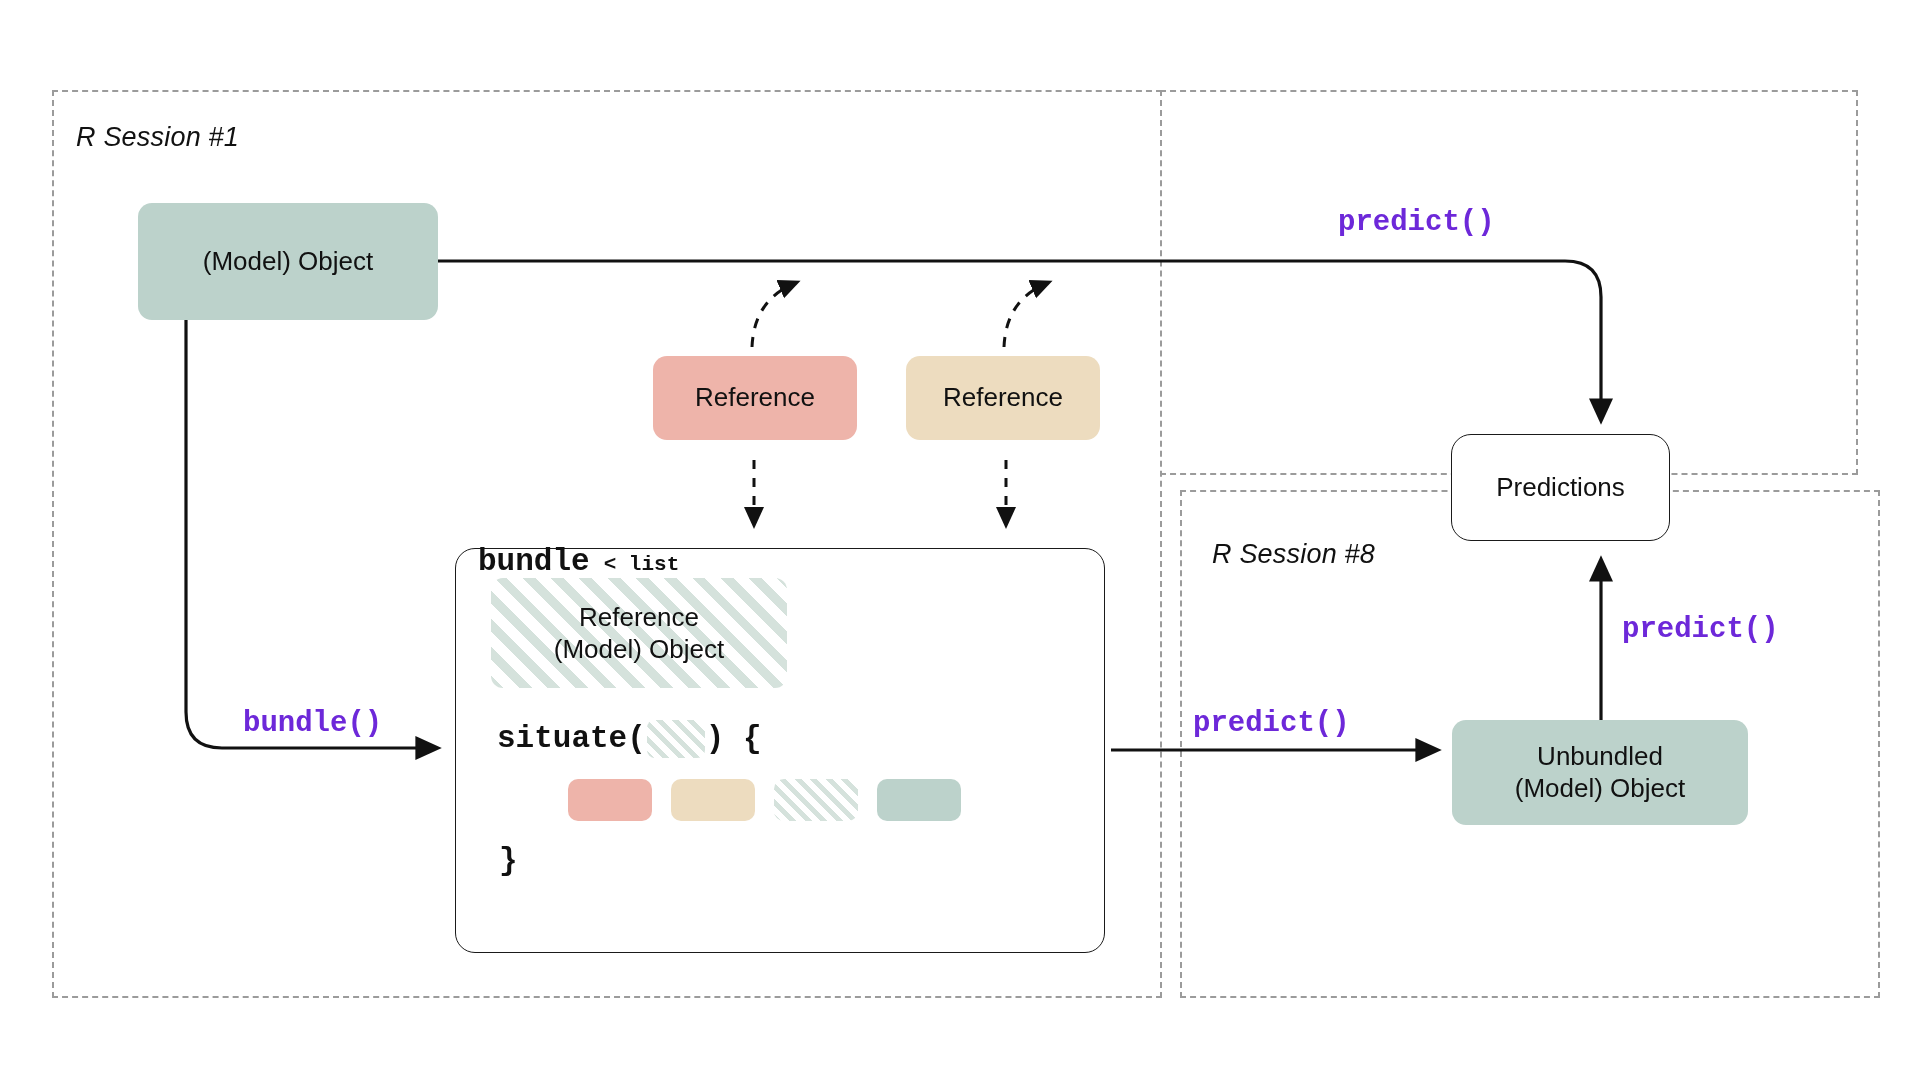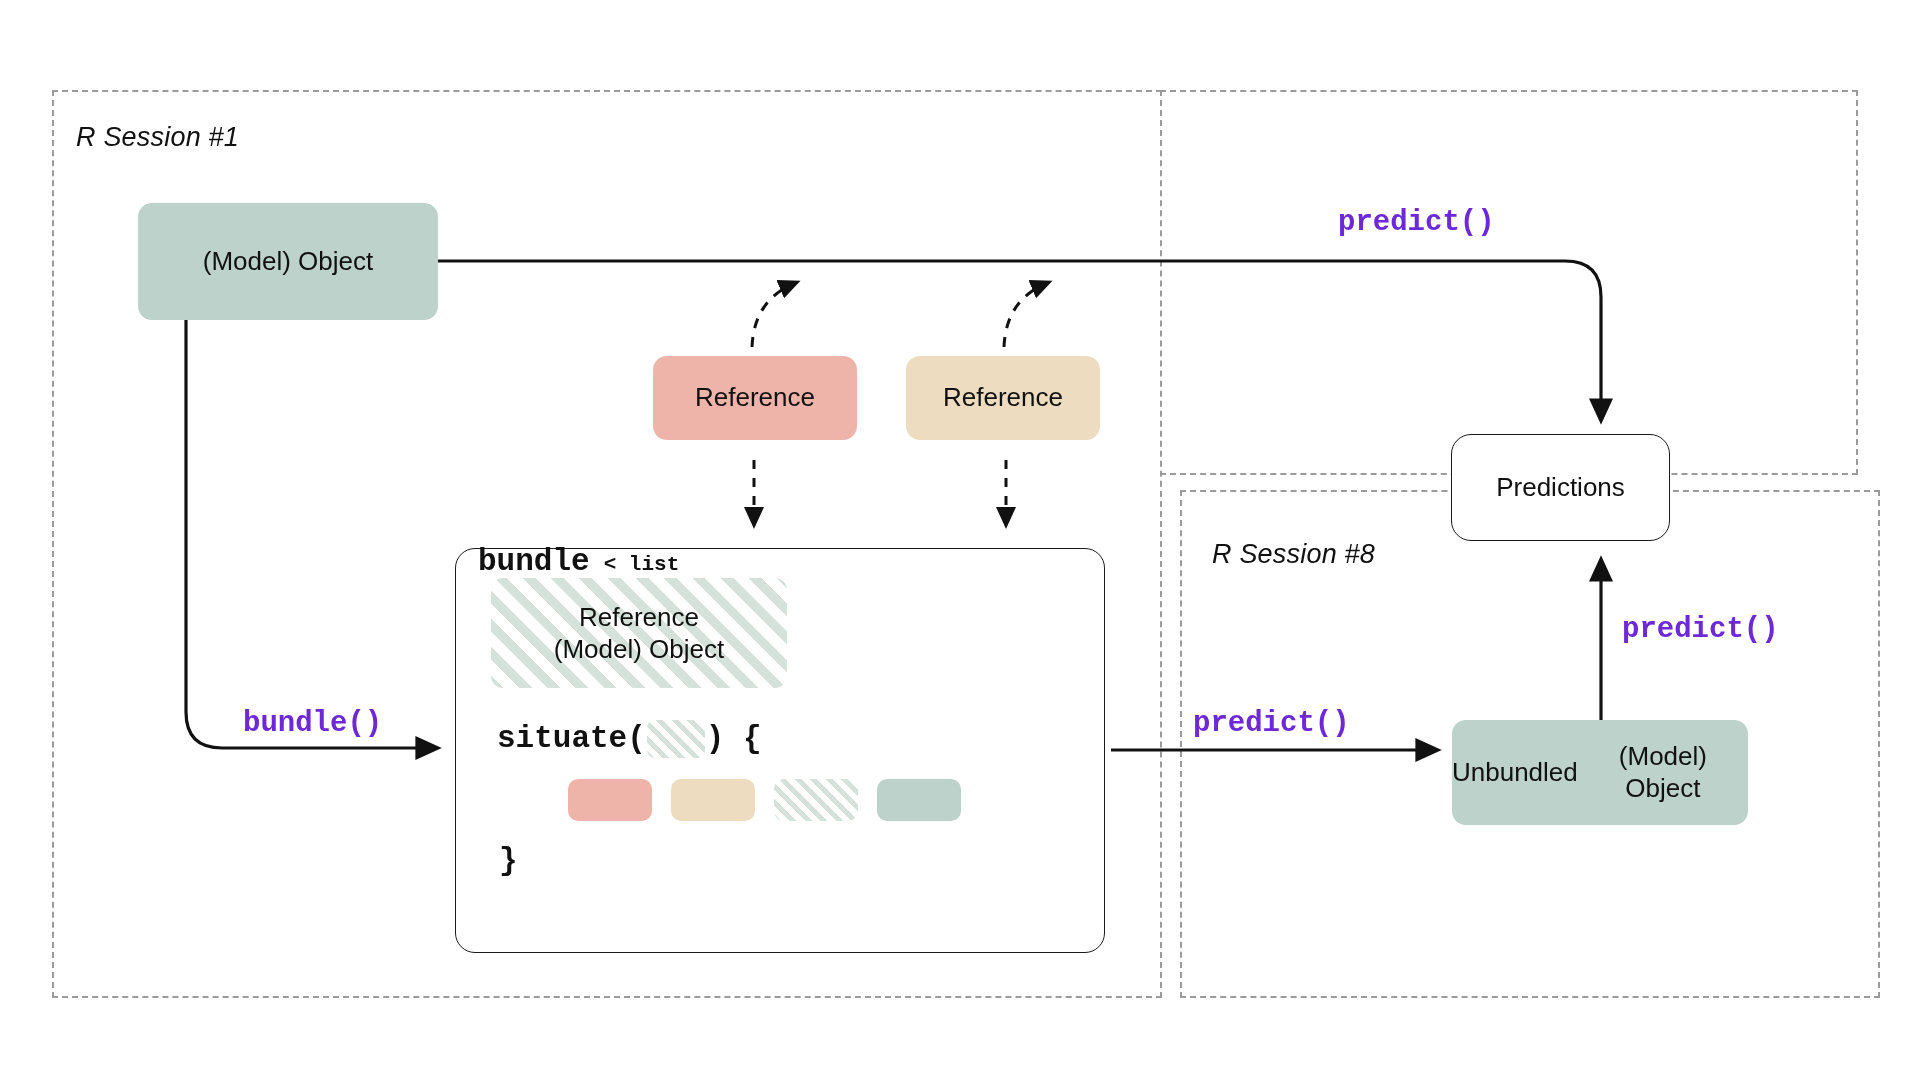--- a/index.html
+++ b/index.html
@@ -260,21 +260,21 @@
     <span class="chip hatch-sm"></span>
     <span class="chip chip-green"></span>
   </div>
 
   <div id="closing-brace" class="mono">}</div>
 
   <div class="node node-plain" style="left:1451px; top:434px; width:219px; height:107px;">
     <span>Predictions</span>
   </div>
 
-  <div class="node node-green" style="left:1452px; top:720px; width:296px; height:105px; flex-direction:row;">
+  <div class="node node-green" style="left:1452px; top:720px; width:296px; height:105px; flex-direction:column;">
     <span>Unbundled</span>
     <span>(Model) Object</span>
   </div>
 
   <span class="edge-label" style="left:1338px; top:206px;">predict()</span>
 
   <span class="edge-label" style="left:243px; top:707px;">bundle()</span>
 
   <span class="edge-label" style="left:1193px; top:707px;">predict()</span>
 

